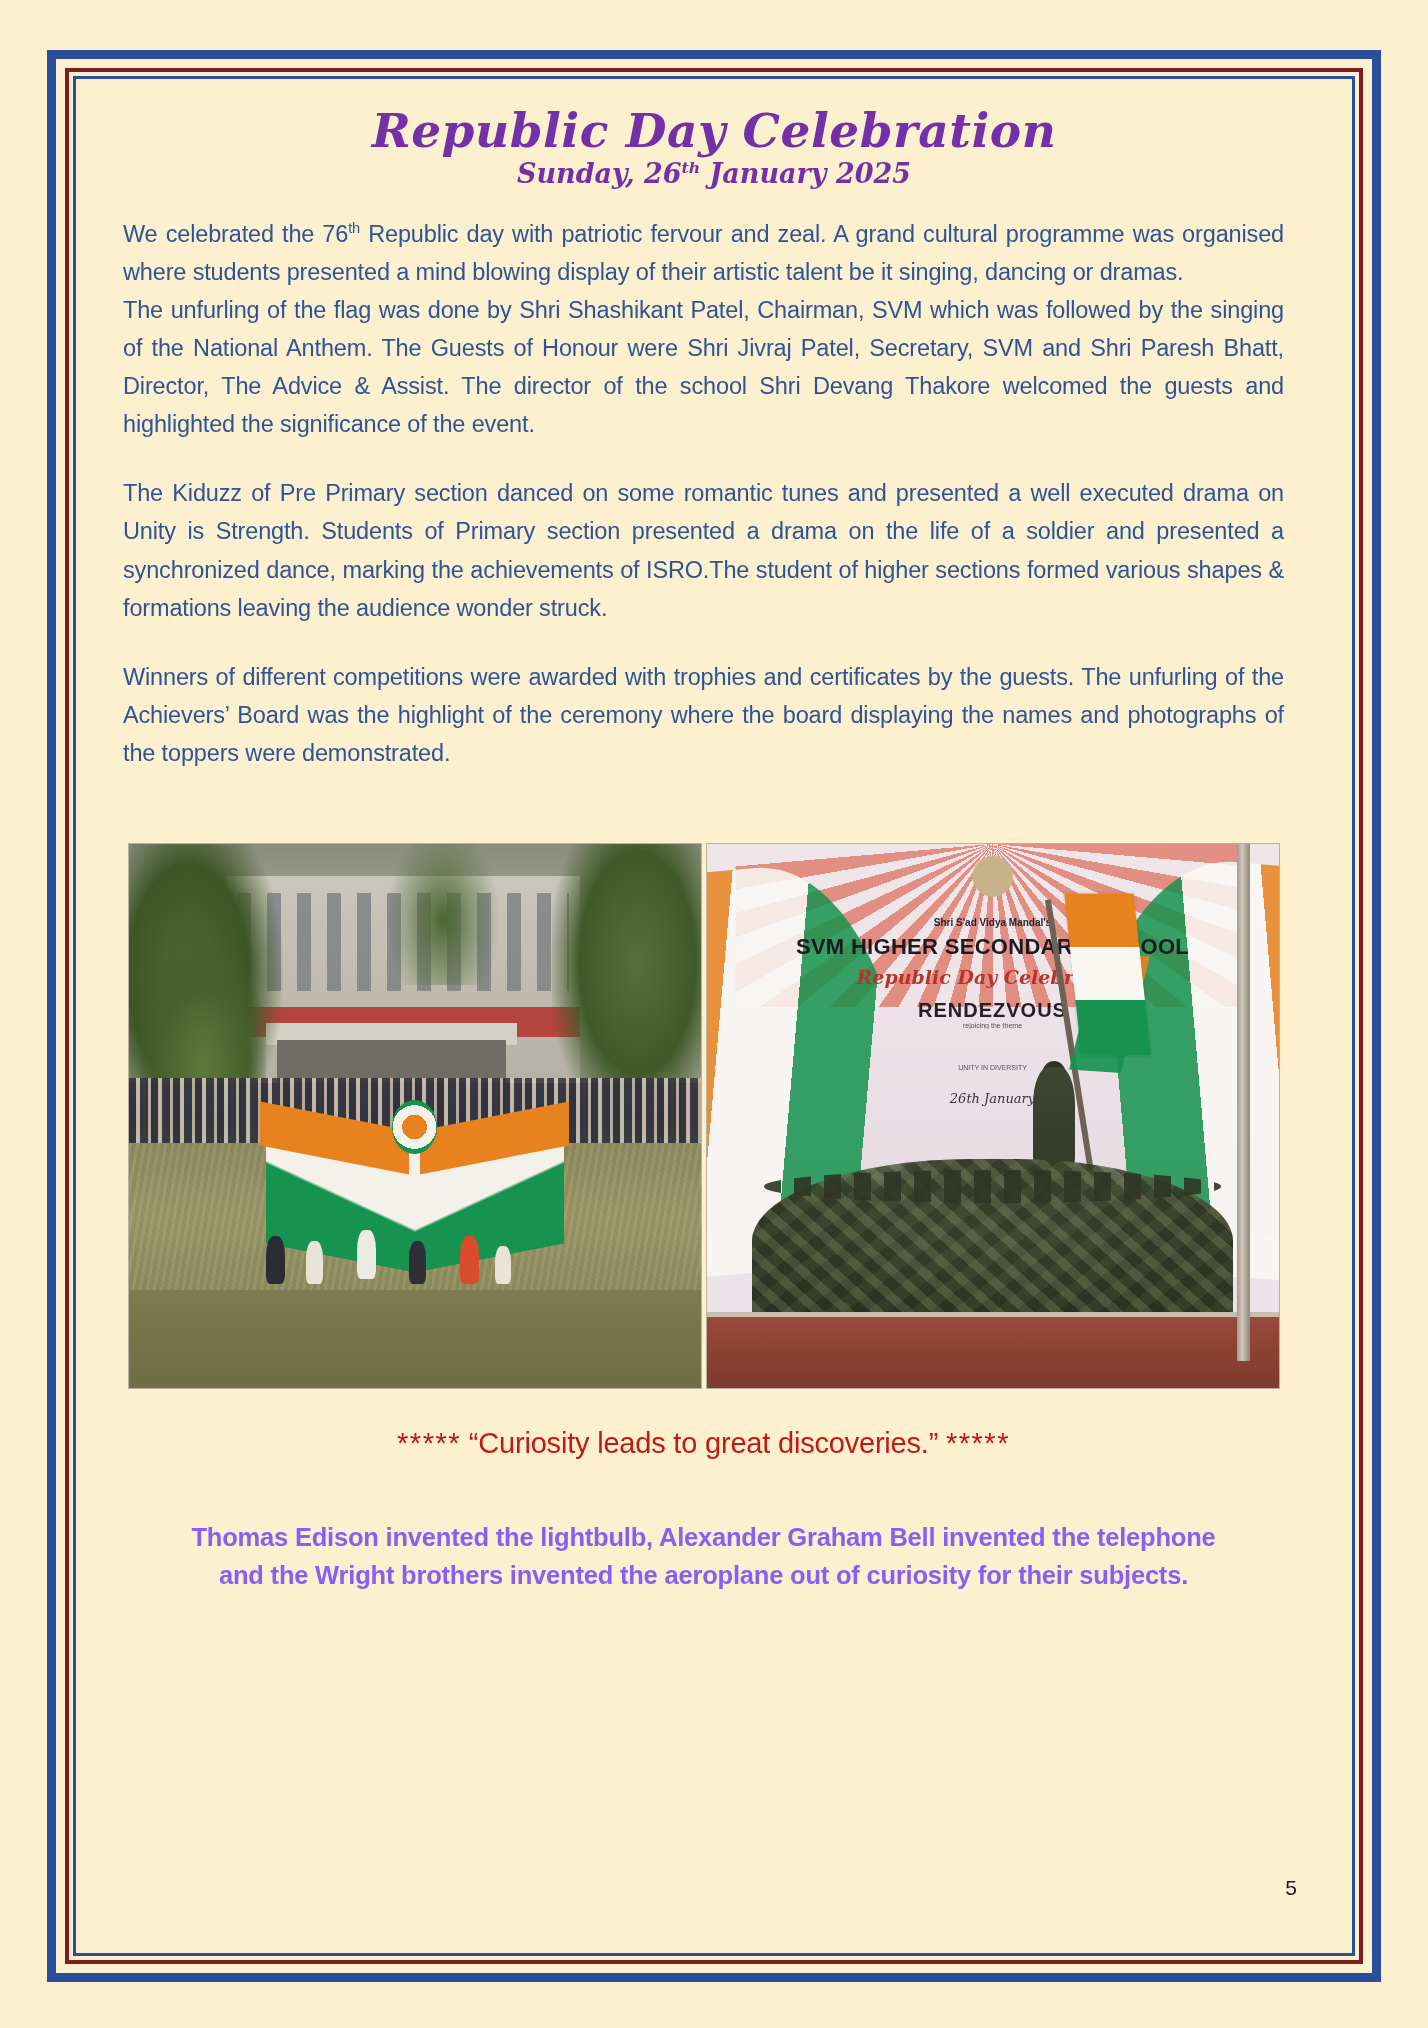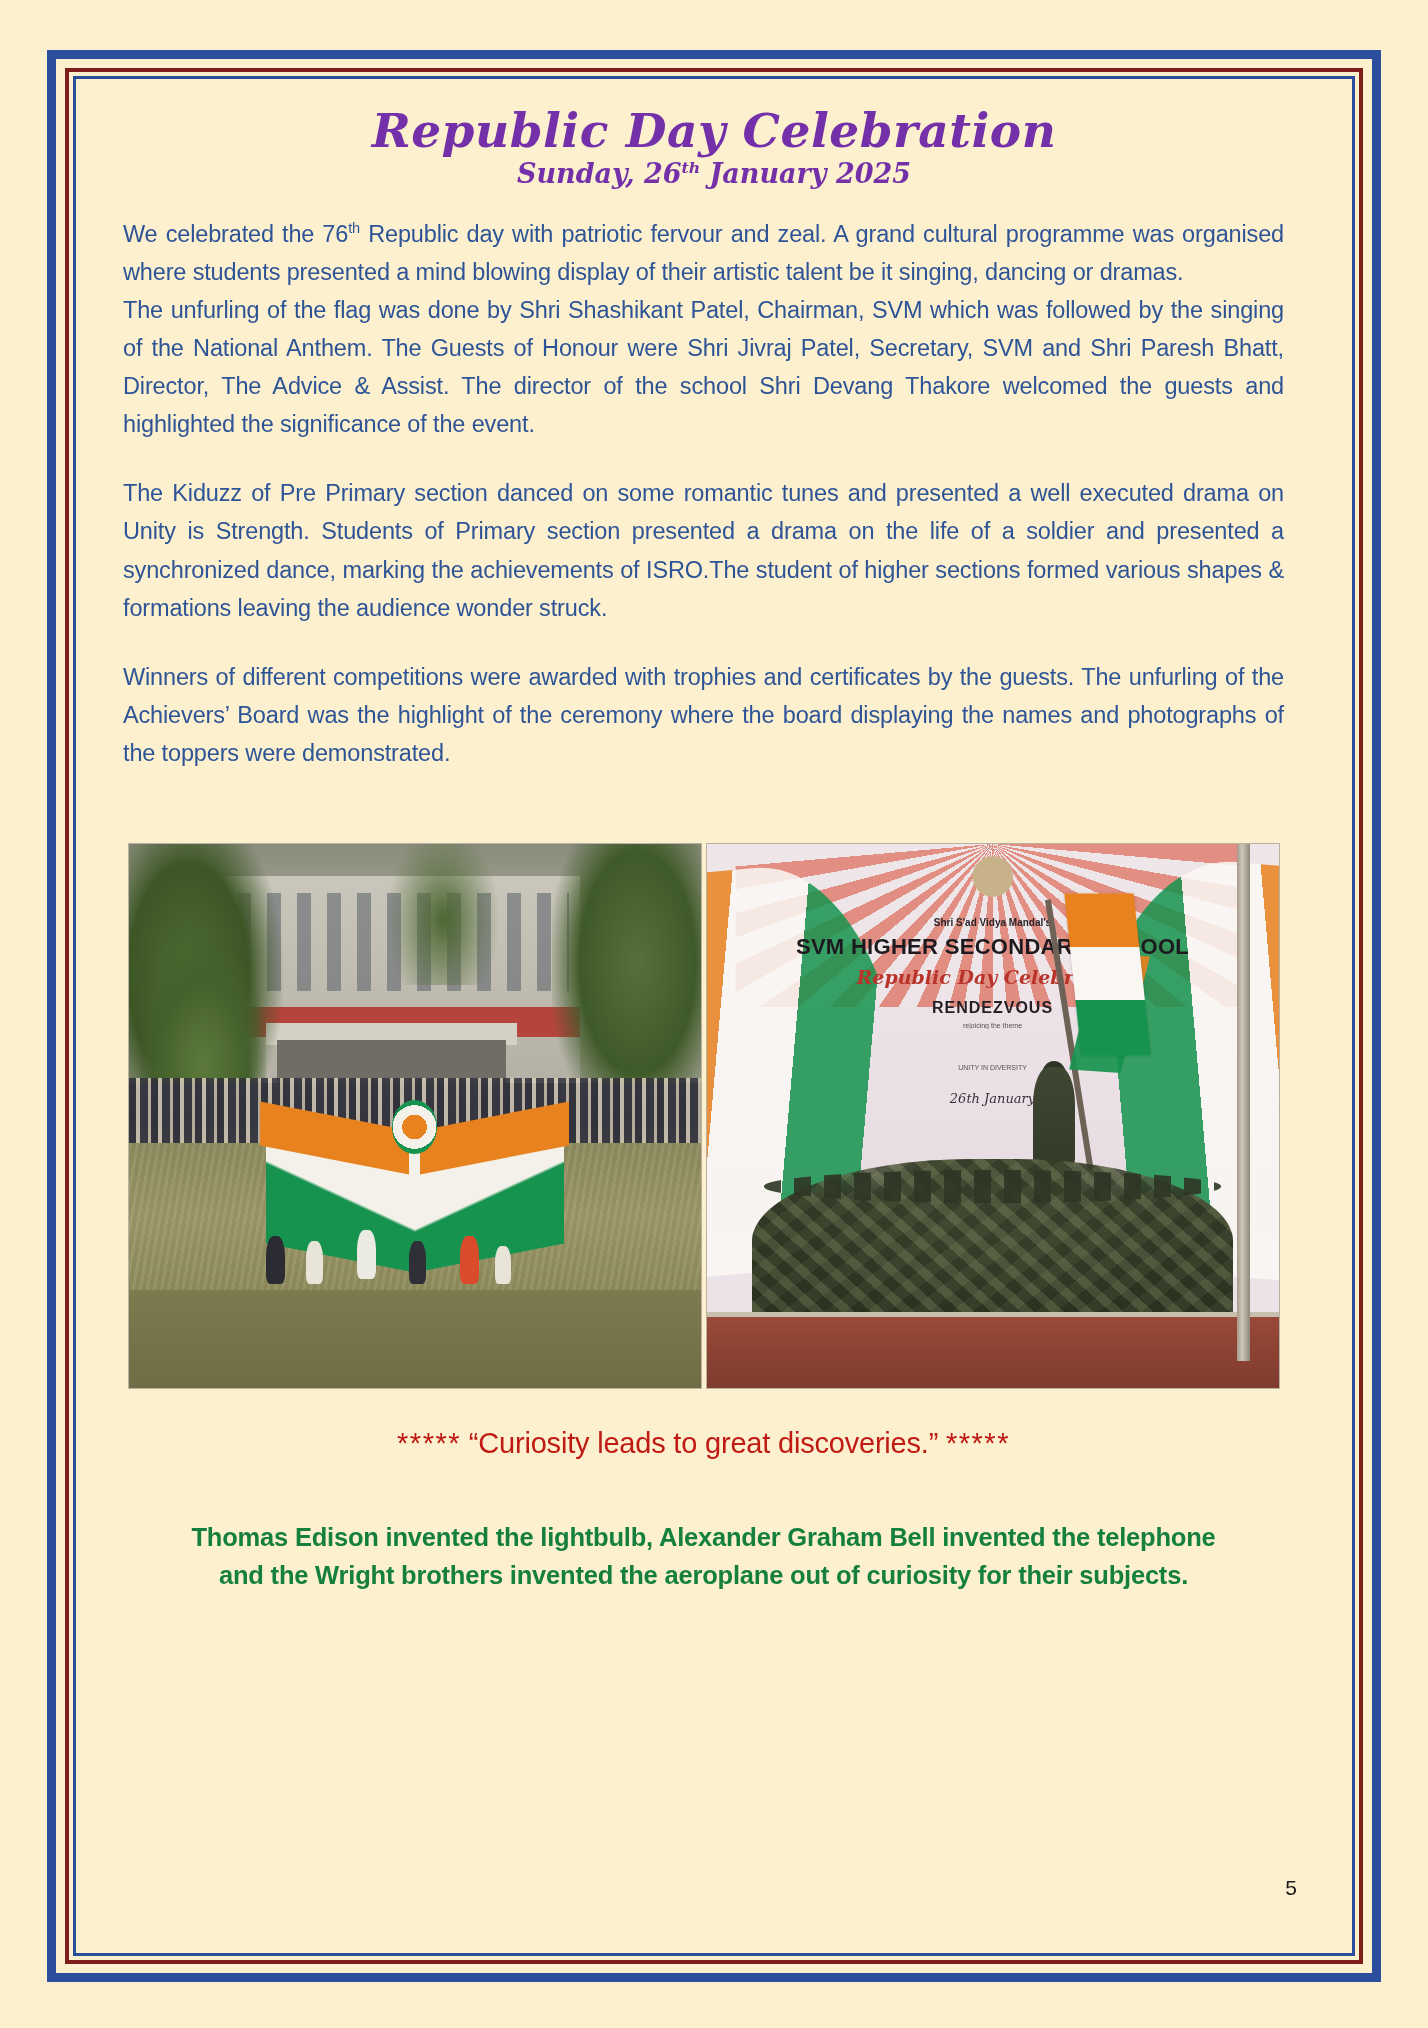--- a/index.html
+++ b/index.html
@@ -279,21 +279,21 @@
     left: 0; width: 100%;
     text-align: center;
     color: #242024;
     font-family: "Liberation Sans", sans-serif;
     white-space: nowrap;
     overflow: hidden;
   }
   .p2-t1 { top: 13.5%; font-size: 10px; font-weight: bold; color:#2a242a; }
   .p2-t2 { top: 16.5%; font-size: 22px; font-weight: bold; color:#1d1a1f; letter-spacing:.3px; }
   .p2-t3 { top: 22.5%; font-size: 19px; color:#b8342a; font-family:"DejaVu Serif", serif; font-style: italic; font-weight: bold;}
-  .p2-t4 { top: 28.5%; font-size: 16px; font-weight: bold; color:#231f24; letter-spacing: 1px; }
+  .p2-t4 { top: 28.5%; font-size: 20px; font-weight: bold; color:#231f24; letter-spacing: 1px; }
   .p2-t5 { top: 32.8%; font-size: 7px; color:#5a4f56; }
   .p2-t6 { top: 35.2%; font-size: 20px; font-weight: bold; color:#1f1b20; }
   .p2-t7 { top: 40.5%; font-size: 7px; color:#5a4f56; }
   .p2-t8 { top: 45.5%; font-size: 13px; color:#3a3038; font-family:"DejaVu Serif", serif; font-style: italic;}
   .p2-flagpole {
     position: absolute; left: 63%; top: 10%; width: 1.1%; height: 52%;
     background: #6e6257;
     transform: rotate(-9deg);
   }
   .p2-flag {
@@ -366,21 +366,21 @@
     font-family: "Liberation Sans", sans-serif;
     font-size: 29px;
     letter-spacing: -0.2px;
   }
   .quote .stars { letter-spacing: 1.5px; }
 
   
   .closing {
     margin: 58px 46px 0 46px;
     text-align: center;
-    color: #15803d;
+    color: #8b5cf6;
     font-weight: bold;
     font-family: "Liberation Sans", sans-serif;
     font-size: 25.5px;
     line-height: 1.5;
     letter-spacing: -0.2px;
   }
 
   
   .page-number {
     position: absolute;

